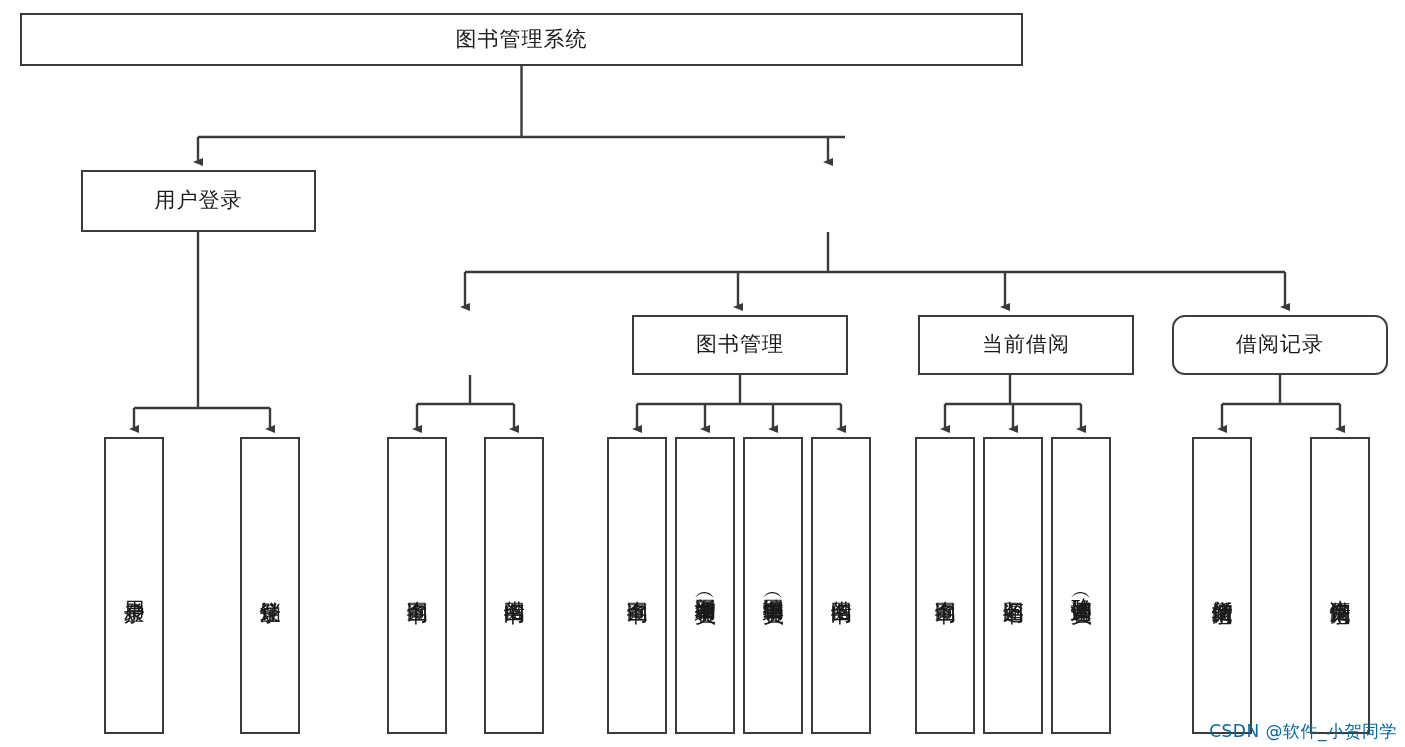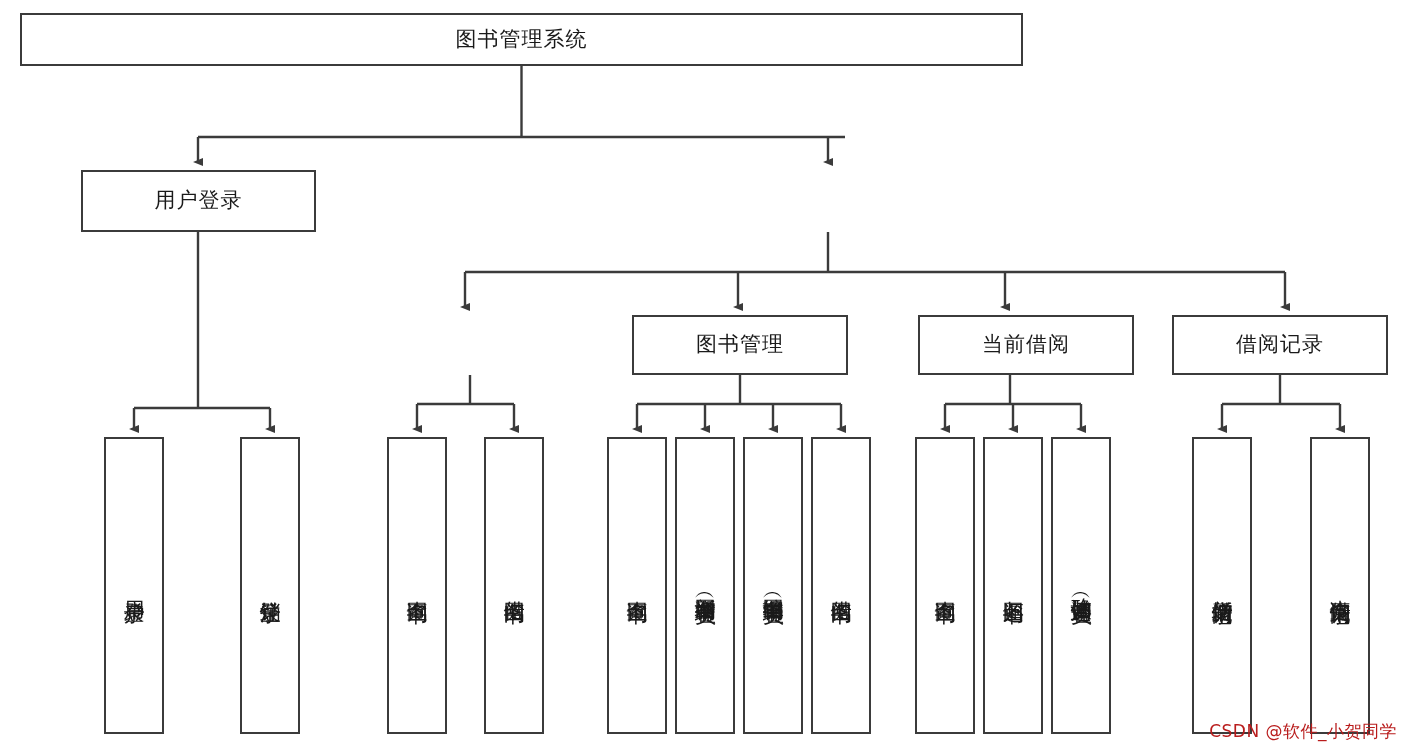--- a/index.html
+++ b/index.html
@@ -51,21 +51,21 @@
     writing-mode: vertical-rl;
     text-orientation: upright;
     white-space: nowrap;
     display: block;
   }
   .watermark {
     position: absolute;
     right: 8px;
     bottom: 4px;
     font-size: 17px;
-    color: #b91c1c;
+    color: #0369a1;
     letter-spacing: 0.5px;
     white-space: nowrap;
   }
 </style>
 </head>
 <body>
 
 <div id="canvas">
 
   <svg class="edges" viewBox="0 0 1405 747">
@@ -125,21 +125,21 @@
   <div class="node horiz" style="left:81px; top:170px; width:235px; height:62px;">
     <span>用户登录</span>
   </div>
 
   <div class="node horiz" style="left:632px; top:315px; width:216px; height:60px;">
     <span>图书管理</span>
   </div>
   <div class="node horiz" style="left:902px; top:315px; width:216px; height:60px;margin-left:16px;">
     <span>当前借阅</span>
   </div>
-  <div class="node horiz" style="left:1172px; top:315px; width:216px; height:60px;">
+  <div class="node horiz" style="left:1172px; top:315px; width:216px; height:60px;border-radius:13px;">
     <span>借阅记录</span>
   </div>
 
   <div class="node vert" style="left:104px; top:437px; width:60px; height:297px;">
     <span class="vlabel">用户登录</span>
   </div>
   <div class="node vert" style="left:240px; top:437px; width:60px; height:297px;">
     <span class="vlabel">注销登录</span>
   </div>
 

